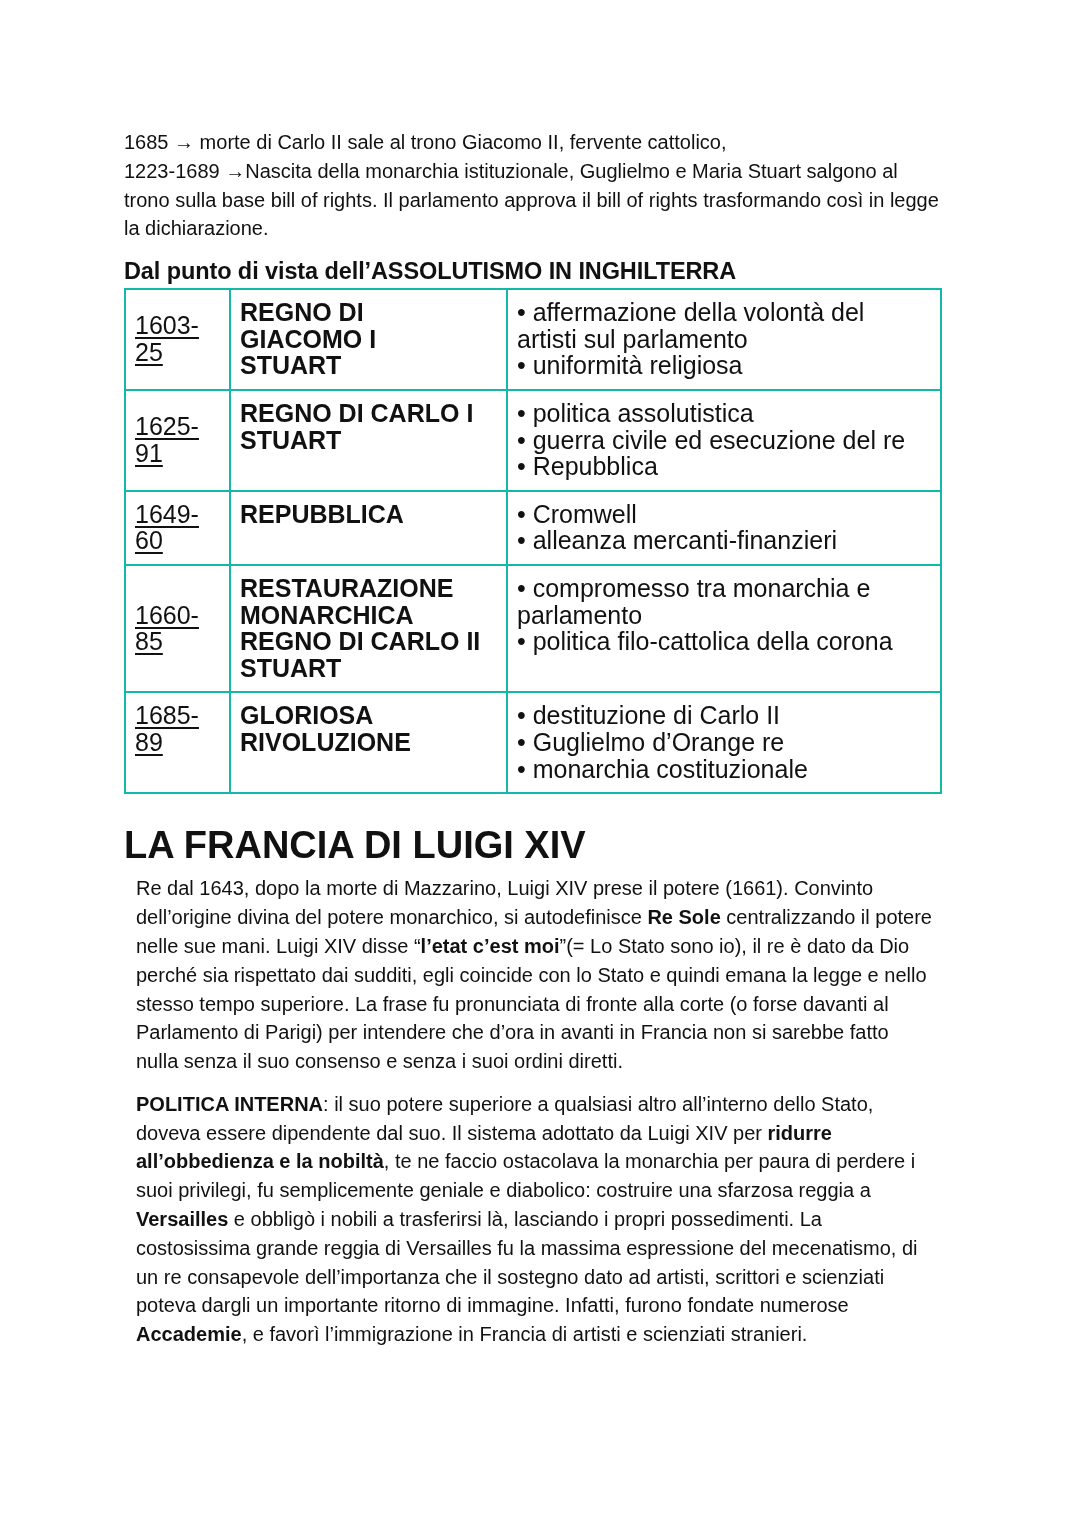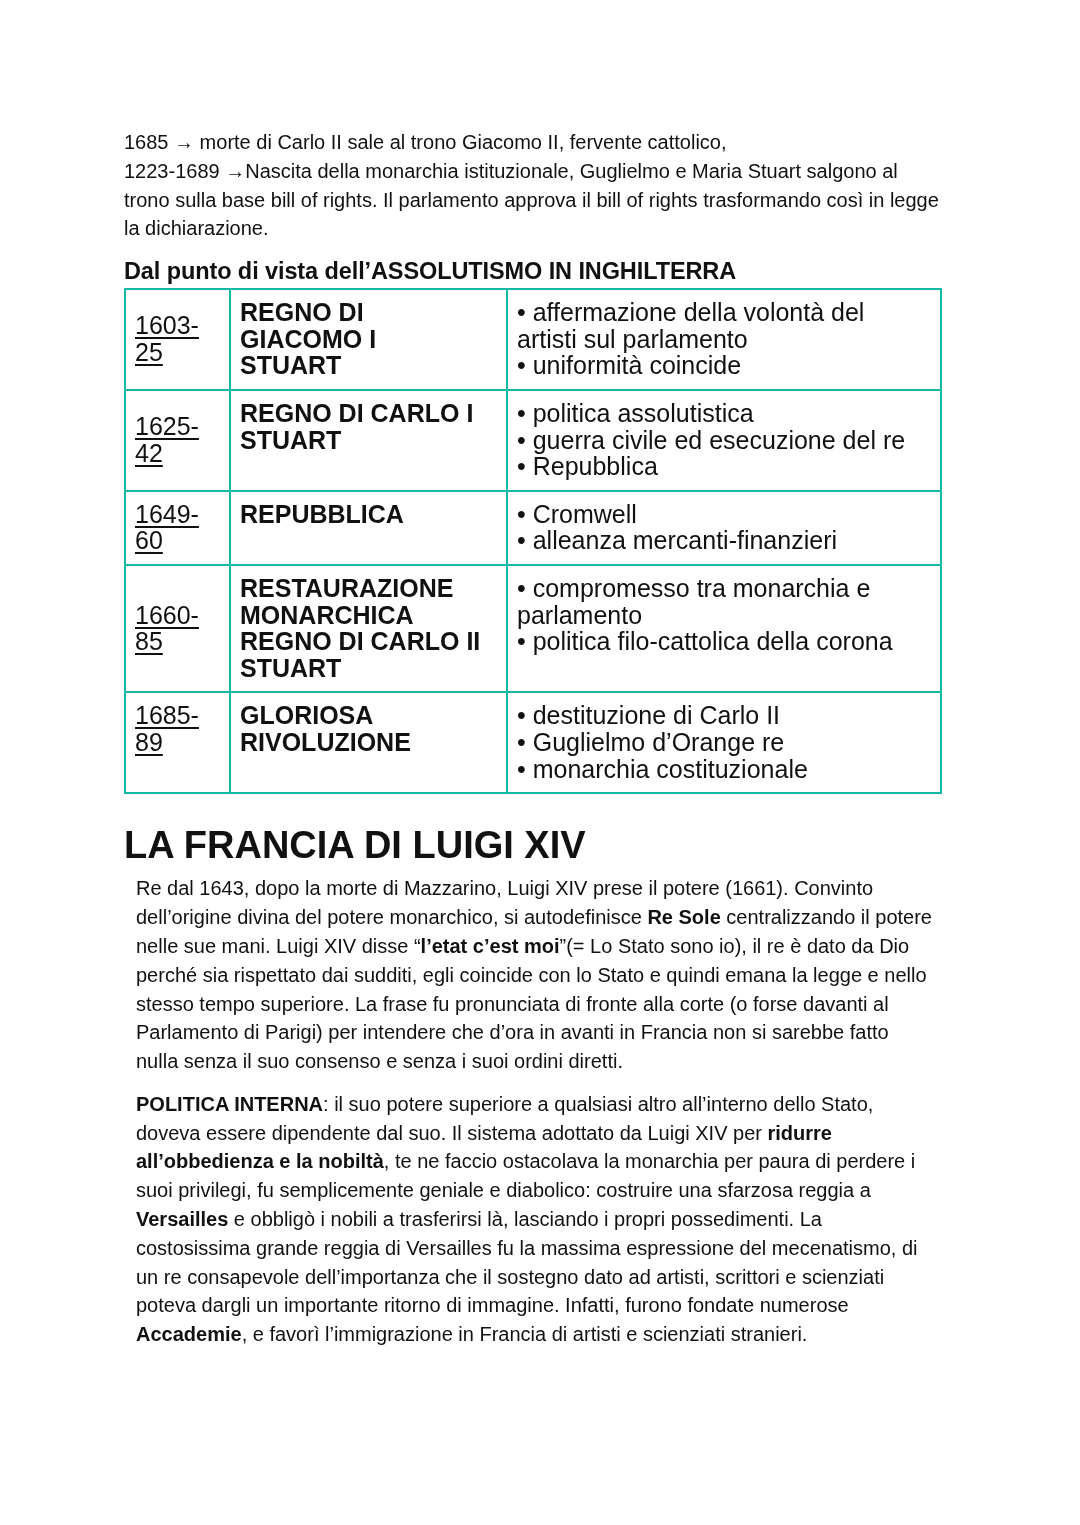--- a/index.html
+++ b/index.html
@@ -59,25 +59,25 @@
         <col class="c1">
         <col class="c2">
         <col class="c3">
       </colgroup>
     <tbody>
       <tr class="r1">
         <td class="date"><span class="date-text">1603-25</span></td>
         <td><span class="title-text">REGNO DI GIACOMO I STUART</span></td>
         <td class="bullets">
           <div>• affermazione della volontà del artisti sul parlamento</div>
-          <div>• uniformità coincide</div>
+          <div>• uniformità religiosa</div>
         </td>
       </tr>
       <tr class="r2">
-        <td class="date"><span class="date-text">1625-42</span></td>
+        <td class="date"><span class="date-text">1625-91</span></td>
         <td><span class="title-text">REGNO DI CARLO I STUART</span></td>
         <td class="bullets">
           <div>• politica assolutistica</div>
           <div>• guerra civile ed esecuzione del re</div>
           <div>• Repubblica</div>
         </td>
       </tr>
       <tr class="r3">
         <td class="date top"><span class="date-text">1649-60</span></td>
         <td><span class="title-text">REPUBBLICA</span></td>

